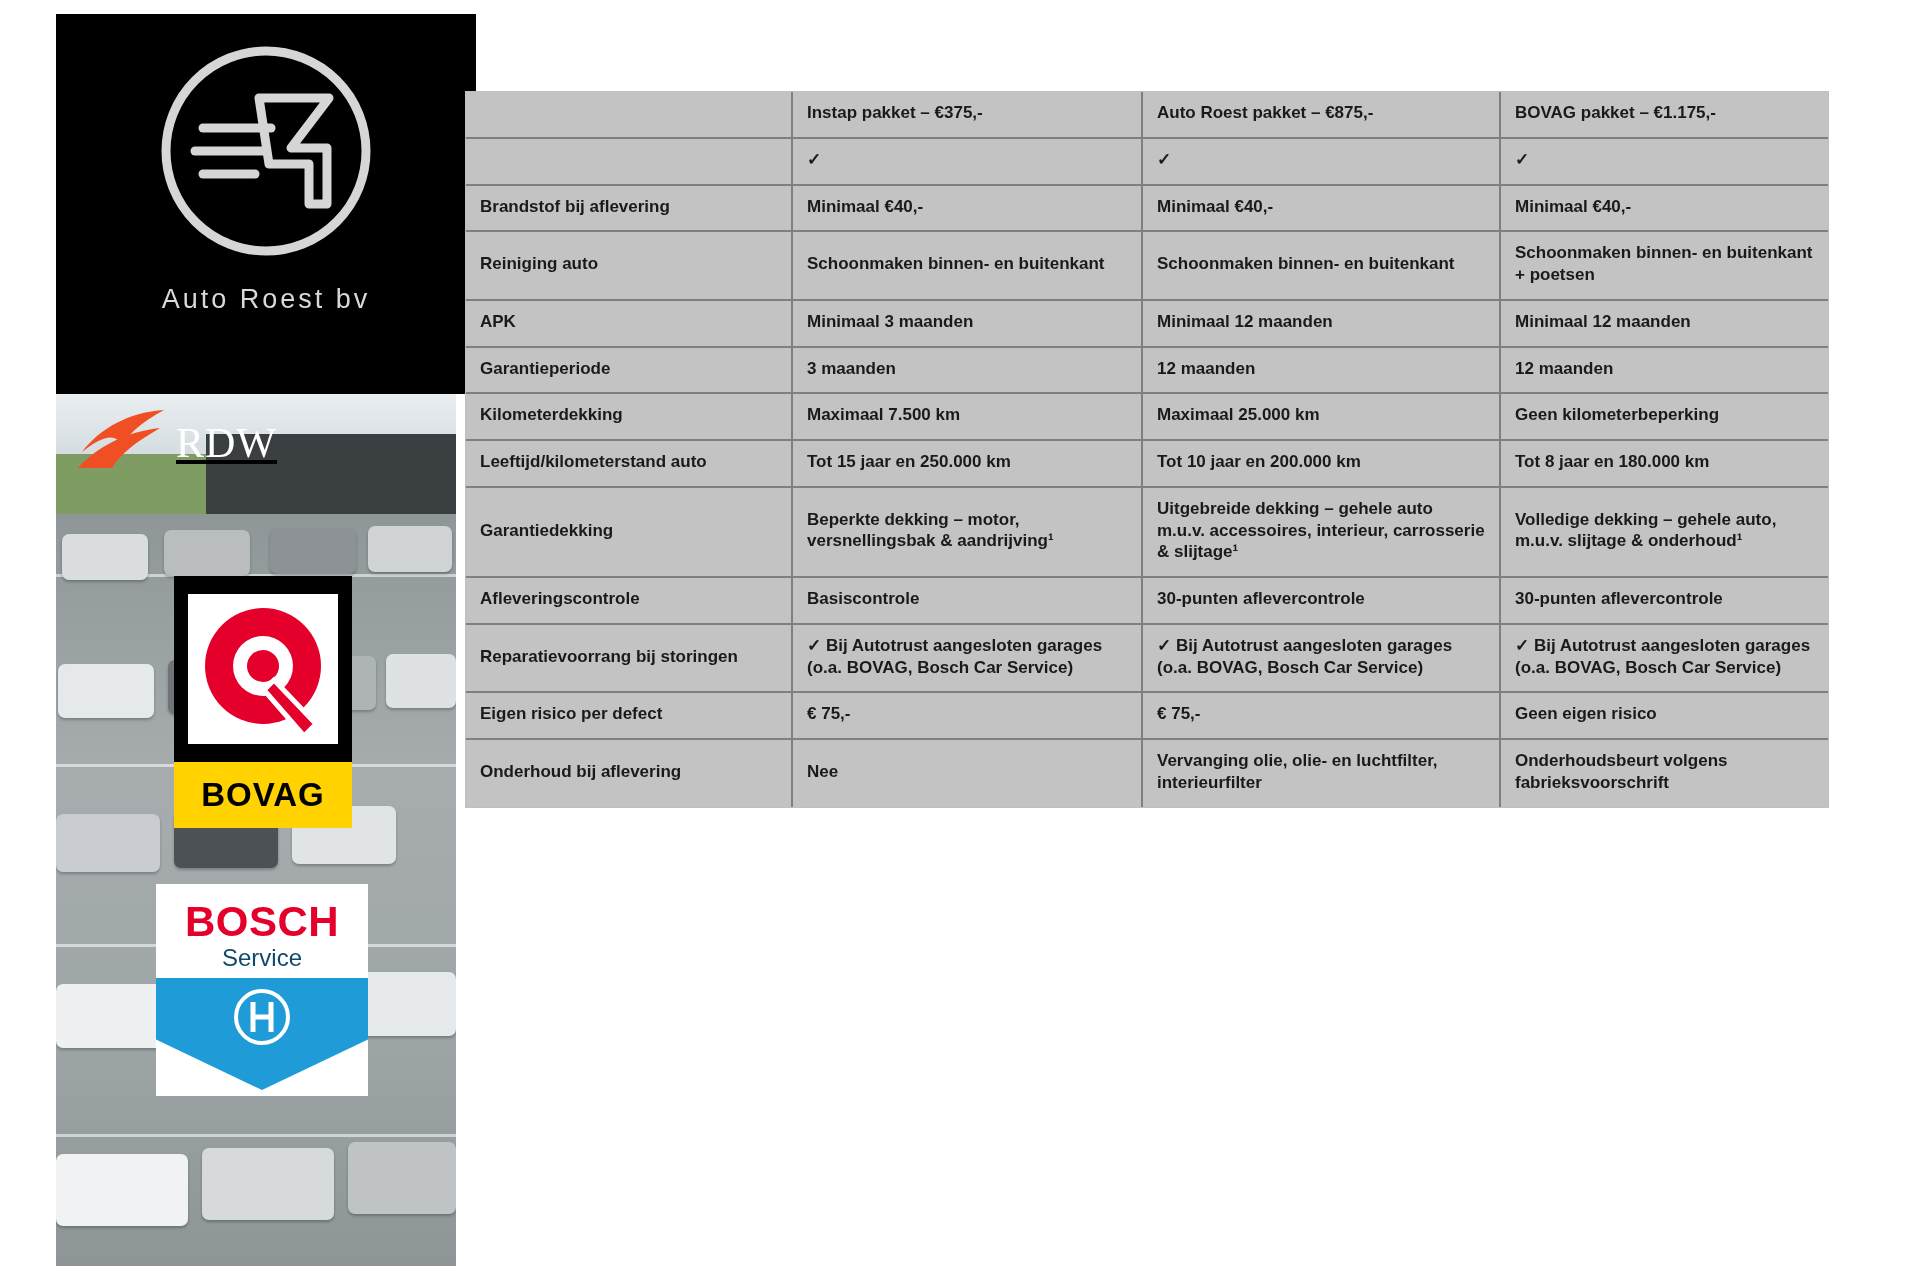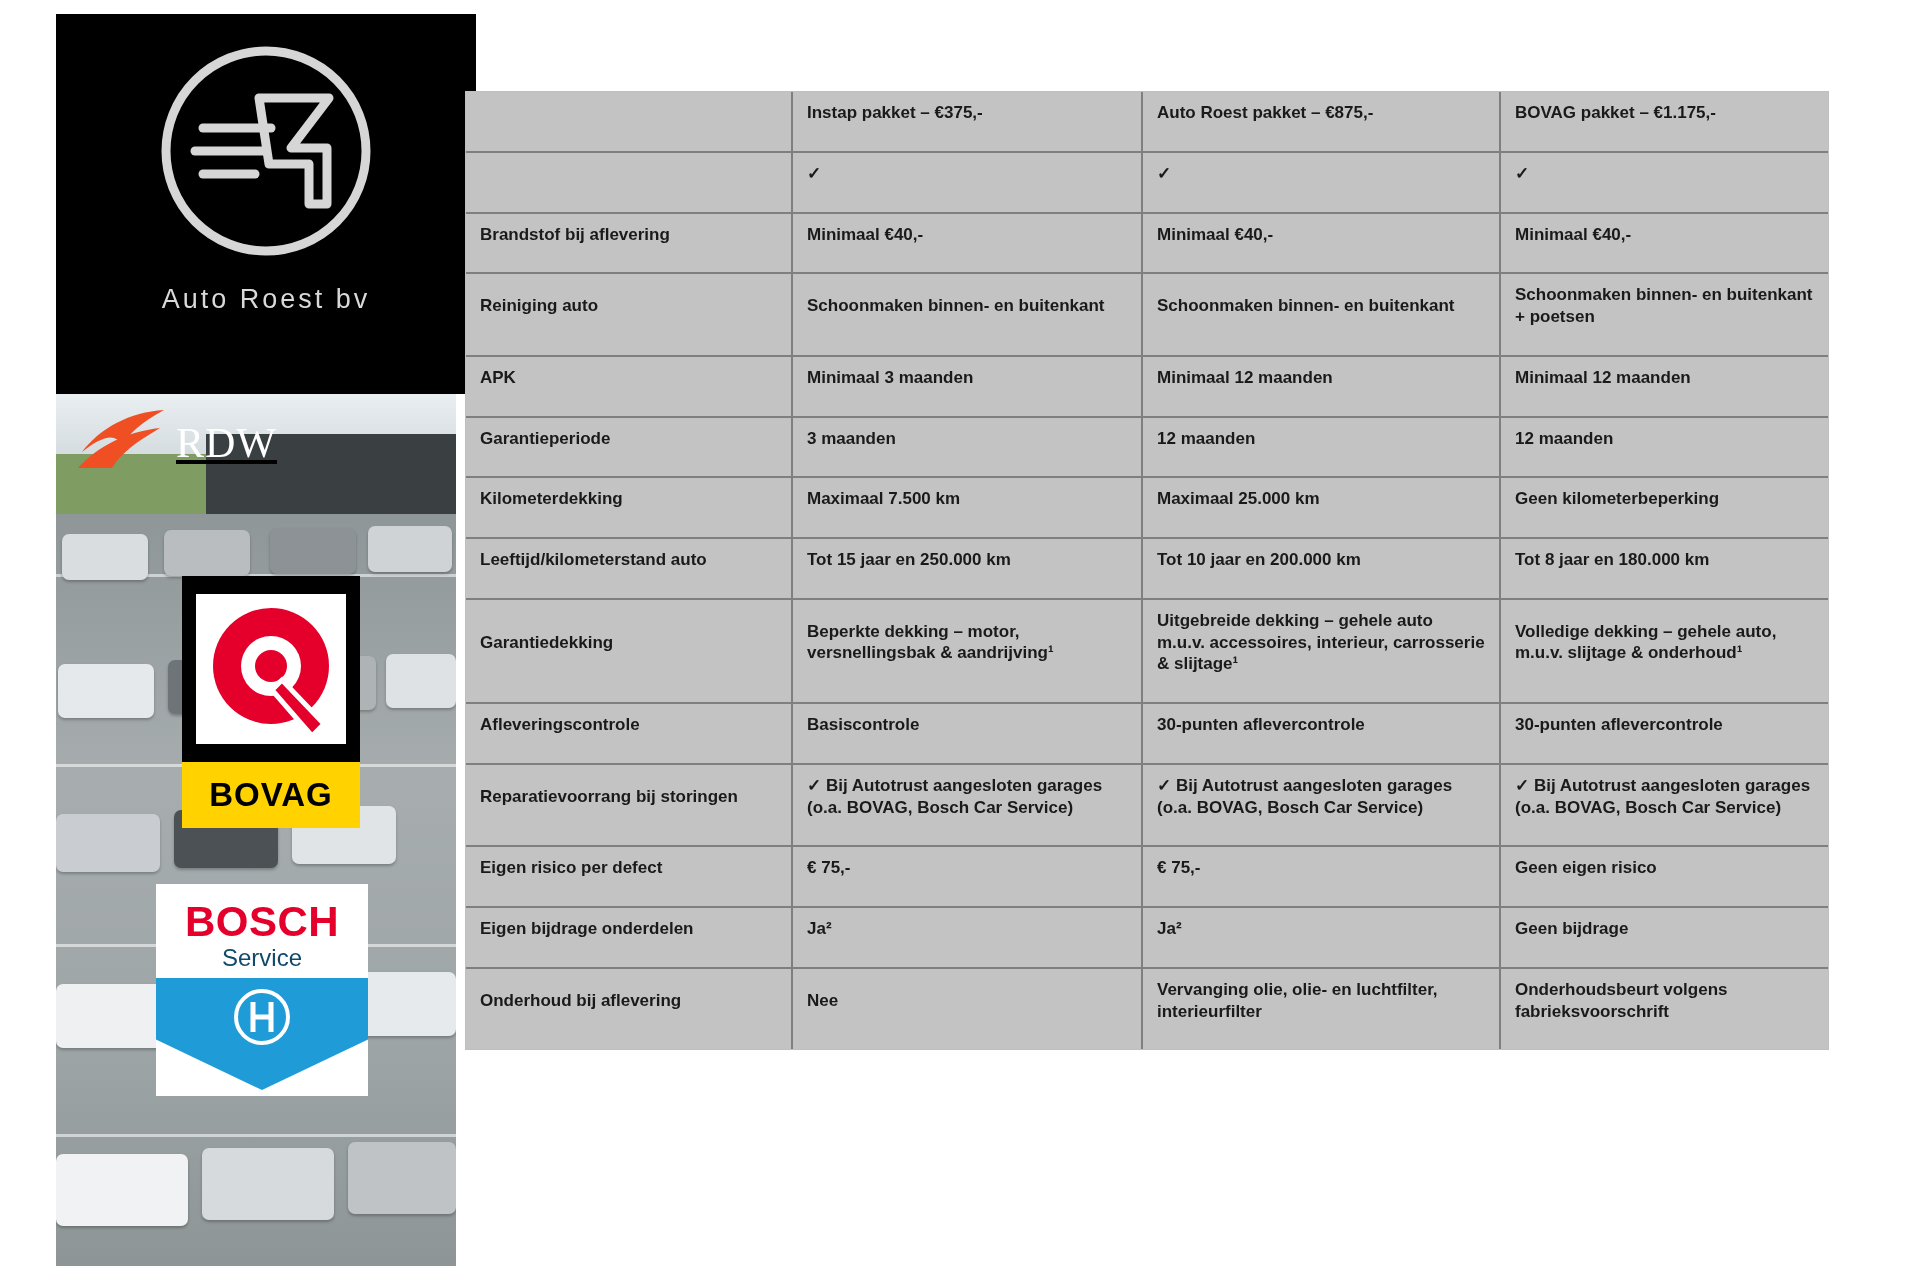--- a/index.html
+++ b/index.html
@@ -103,21 +103,20 @@
   }
   .bovag-badge {
     position: absolute;
     left: 118px;
     top: 562px;
     width: 178px;
     height: 252px;
     background: #ffffff;
     display: flex;
     flex-direction: column;
-    margin-left: 8px;
   }
   .bovag-top {
     height: 186px;
     background: #000000;
     display: flex;
     align-items: center;
     justify-content: center;
   }
   .bovag-bottom {
     height: 66px;
@@ -177,21 +176,21 @@
   }
   table.pkg {
     border-collapse: collapse;
     width: 100%;
     table-layout: fixed;
     background: #c3c3c3;
   }
   table.pkg td, table.pkg th {
     border-right: 2px solid #7f7f7f;
     border-bottom: 2px solid #7f7f7f;
-    padding: 10px 14px 27px 14px;
+    padding: 10px 14px 13px 14px;
     vertical-align: middle;
     font-size: 17px;
     font-weight: bold;
     color: #1a1a1a;
     line-height: 1.28;
     text-align: left;
   }
   table.pkg tr td:last-child, table.pkg tr th:last-child {
     border-right: none;
     border-radius: 11px;
@@ -380,26 +379,20 @@
           <td>✓ Bij Autotrust aangesloten garages (o.a. BOVAG, Bosch Car Service)</td>
           <td>✓ Bij Autotrust aangesloten garages (o.a. BOVAG, Bosch Car Service)</td>
           <td>✓ Bij Autotrust aangesloten garages (o.a. BOVAG, Bosch Car Service)</td>
         </tr>
         <tr>
           <td class="rowlabel">Eigen risico per defect</td>
           <td>€ 75,-</td>
           <td>€ 75,-</td>
           <td>Geen eigen risico</td>
         </tr>
-        <tr>
-          <td class="rowlabel">Eigen bijdrage onderdelen</td>
-          <td>Ja²</td>
-          <td>Ja²</td>
-          <td>Geen bijdrage</td>
-        </tr>
         <tr class="tall">
           <td class="rowlabel">Onderhoud bij aflevering</td>
           <td>Nee</td>
           <td>Vervanging olie, olie- en luchtfilter, interieurfilter</td>
           <td>Onderhoudsbeurt volgens fabrieksvoorschrift</td>
         </tr>
       </tbody>
     </table>
   </div>
 

